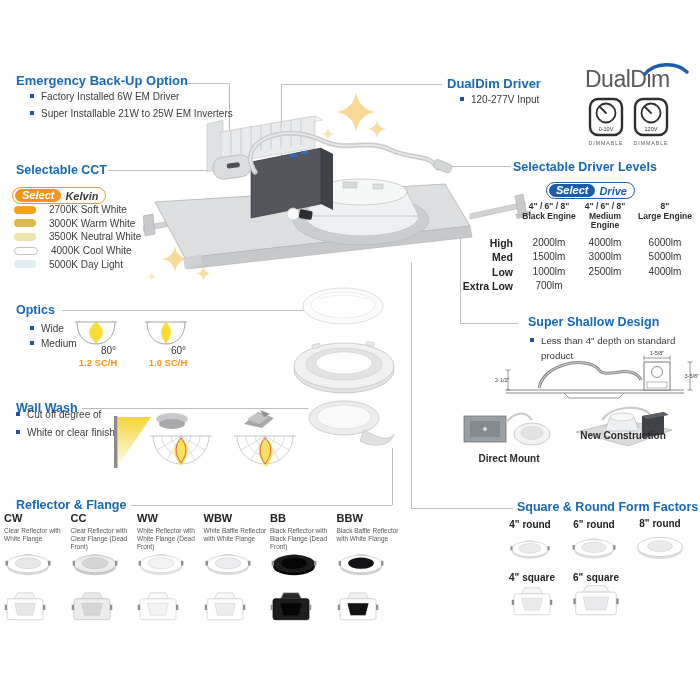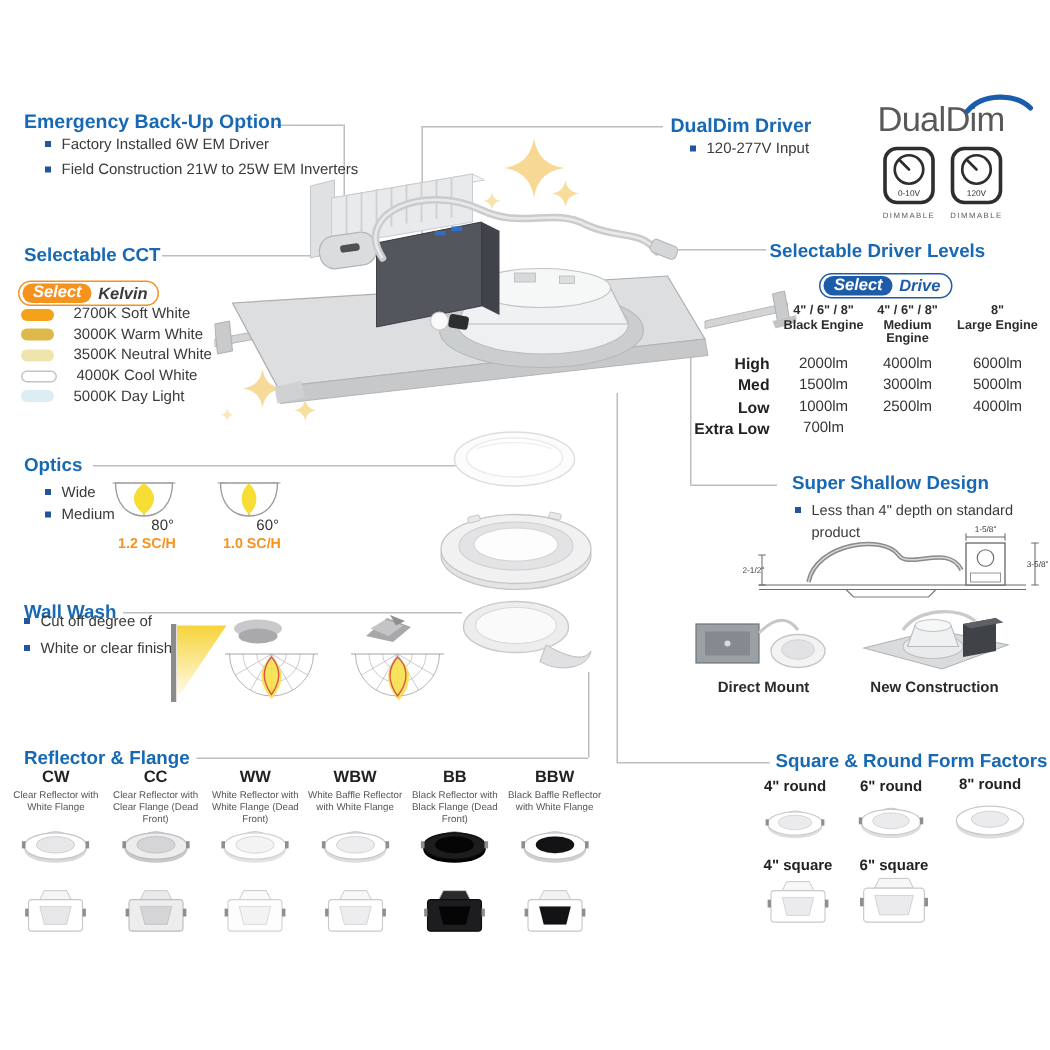--- a/index.html
+++ b/index.html
@@ -20,21 +20,21 @@
   .swatch{width:22px;height:8px;border-radius:4px;flex:none}
   .c0{background:#F5A21B}.c1{background:#DDB94B}.c2{background:#EFE5AC}
   .c3{background:#fff;border:1px solid #c4c4c4;height:6px}.c4{background:#DCEDF3}
   .cctlbl{font-size:10px;color:#3a3a3a}
   .lumen-table{position:absolute;left:460px;top:202px;display:grid;grid-template-columns:62px 54px 58px 62px;font-size:10px;color:#333;text-align:center}
   .lt-h{font-weight:bold;font-size:8.5px;line-height:9.5px;color:#2d2d2d;padding-bottom:5px}
   .lt-l{font-weight:bold;text-align:right;padding-right:9px;font-size:10.5px;color:#222;line-height:14.5px;white-space:nowrap}
   .lt-v{line-height:14.5px}
   .beamlbl{position:absolute;font-size:10px;color:#333;text-align:right;width:40px}
   .schlbl{position:absolute;font-size:9.5px;font-weight:bold;color:#f6921e;text-align:center;width:56px}
-  .refl-col{width:66.5px;text-align:center;flex:none}
+  .refl-col{width:66.5px;flex:none}
   .refl-code{font-size:11px;font-weight:bold;color:#222}
   .refl-desc{font-size:6.5px;line-height:8px;color:#555;margin-top:3px;height:17px}
   .fflbl{position:absolute;font-size:10px;font-weight:bold;color:#222;text-align:center;white-space:nowrap}
   .mountlbl{position:absolute;font-size:10px;font-weight:bold;color:#2b2b2b;text-align:center;width:100px}
   
   .v-cw{--fl:#ffffff;--flS:#c6c6c6;--body:#f5f5f6;--in:#e7e7e9}
   .v-cc{--fl:#ededee;--flS:#bdbdbf;--body:#e9e9eb;--in:#d5d5d8}
   .v-ww{--fl:#fdfdfd;--flS:#d2d2d2;--body:#fafafa;--in:#f3f3f4}
   .v-bb{--fl:#1d1d1f;--flS:#0c0c0d;--body:#2a2a2c;--in:#050506}
   .v-wbw{--fl:#ffffff;--flS:#cacaca;--body:#f8f8f9;--in:#ededef}
@@ -149,21 +149,21 @@
 </svg>
 
 <div class="h" style="left:16px;top:73px">Emergency Back-Up Option</div>
 <div class="abs" style="left:30px;top:89px;width:220px">
   <div class="bul">
       <span class="sq"></span>
       <span>Factory Installed 6W EM Driver</span>
     </div>
   <div class="bul" style="margin-top:2px">
       <span class="sq"></span>
-      <span>Field Construction 21W to 25W EM Inverters</span>
+      <span>Super Installable 21W to 25W EM Inverters</span>
     </div>
 </div>
 
 <div class="h" style="left:447px;top:76px">DualDim Driver</div>
 <div class="abs" style="left:460px;top:92px;width:122px">
   <div class="bul">
       <span class="sq"></span>
       <span>120-277V Input</span>
     </div>
 </div>
@@ -364,21 +364,21 @@
 <div class="mountlbl" style="left:459px;top:453px">Direct Mount</div>
 <svg class="abs" style="left:572px;top:404px" width="104" height="48" viewBox="0 0 104 48">
   <polygon points="4,28 52,16 100,26 56,42" fill="#d9dbdd" stroke="#b0b2b4" stroke-width=".7"></polygon>
   <ellipse cx="50" cy="27" rx="20" ry="8" fill="#e9eaeb" stroke="#bcbec0" stroke-width=".7"></ellipse>
   <polygon points="33,27 38,13 62,13 67,27" fill="#eef0f1" stroke="#b8babc" stroke-width=".7"></polygon>
   <ellipse cx="50" cy="13" rx="12" ry="4" fill="#f6f7f7" stroke="#c0c2c4" stroke-width=".7"></ellipse>
   <polygon points="70,12 92,8 92,30 70,34" fill="#3f4246"></polygon>
   <polygon points="70,12 92,8 97,11 75,15" fill="#5d6166"></polygon>
   <path d="M30 16 C40 2 66 0 78 10" stroke="#c8cacc" stroke-width="2.2" fill="none"></path>
 </svg>
-<div class="mountlbl" style="left:573px;top:453px">New Construction</div>
+<div class="mountlbl" style="left:573px;top:430px">New Construction</div>
 
 <div class="h sm" style="left:16px;top:498px">Reflector &amp; Flange</div>
 <div class="abs" style="left:4px;top:512px;display:flex">
 
   <div class="refl-col v-cw">
     <div class="refl-code">CW</div>
     <div class="refl-desc">Clear Reflector with White Flange</div>
     <svg class="trim" width="48" height="32" viewBox="0 0 60 36" style="margin-top:4px">
         <path class="tbody" d="M10 17 Q30 -5 50 17 Z"></path>
         <ellipse cx="30" cy="21" rx="26" ry="11" fill="#d9d9db"></ellipse>

